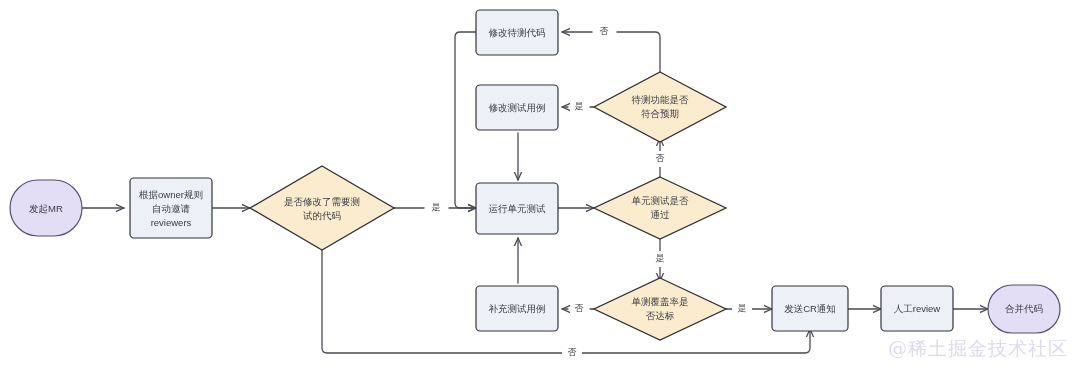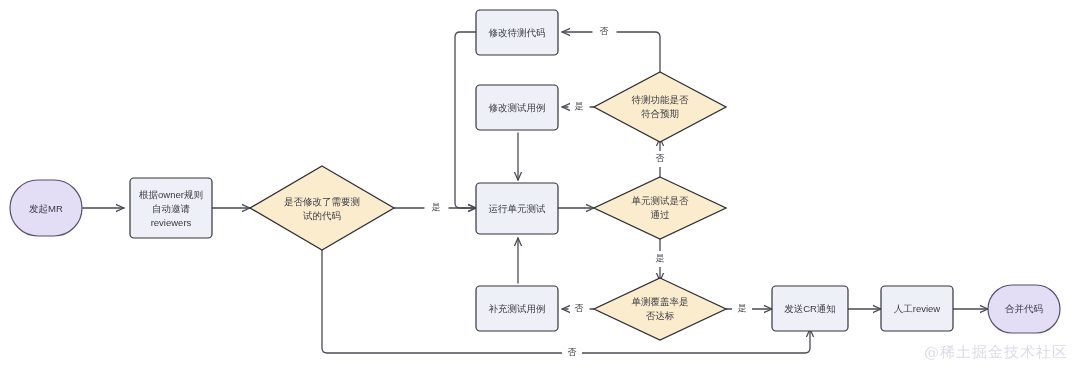--- a/index.html
+++ b/index.html
@@ -54,21 +54,21 @@
   }
   .shape-term {
     fill: #e4ddf6;
     stroke: #55506b;
     stroke-width: 1.2;
   }
   .watermark {
     position: absolute;
     right: 12px;
     bottom: 6px;
-    font-size: 15px;
+    font-size: 19px;
     color: #ded9ec;
     font-family: "DejaVu Serif", "Liberation Serif", serif;
     letter-spacing: 1px;
     user-select: none;
     white-space: nowrap;
   }
 </style>
 </head>
 <body>
 

